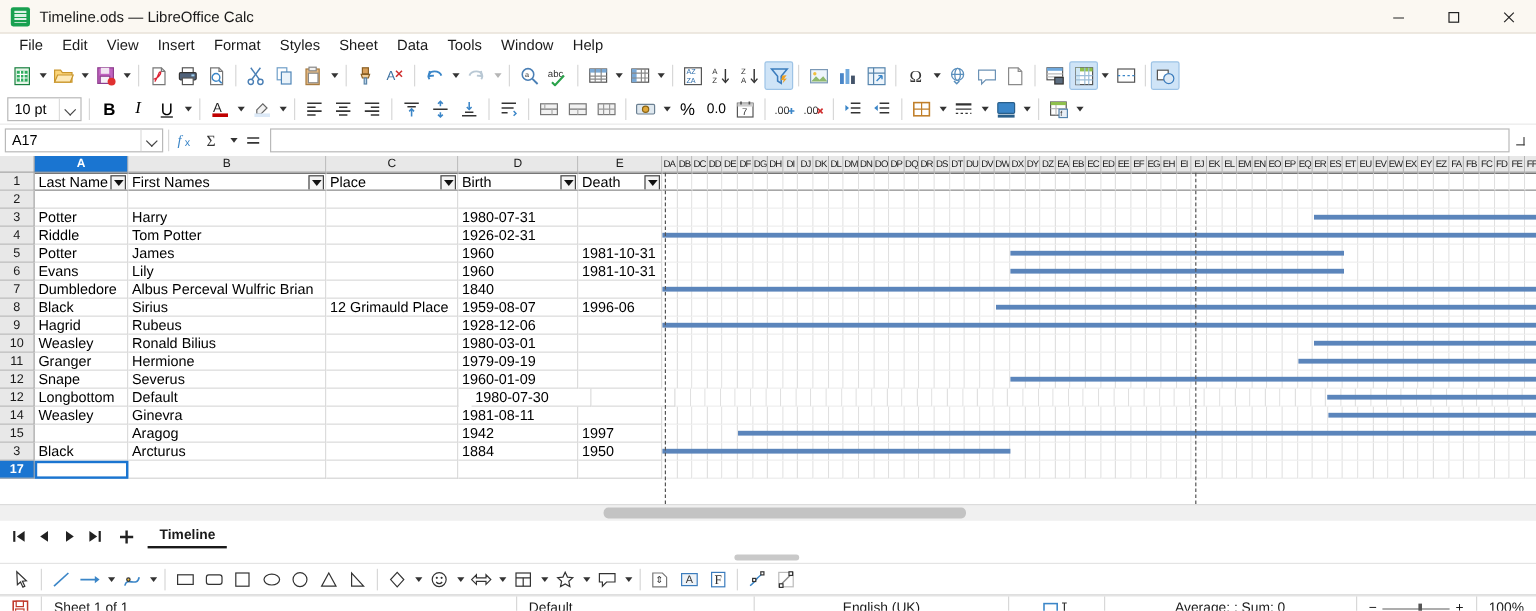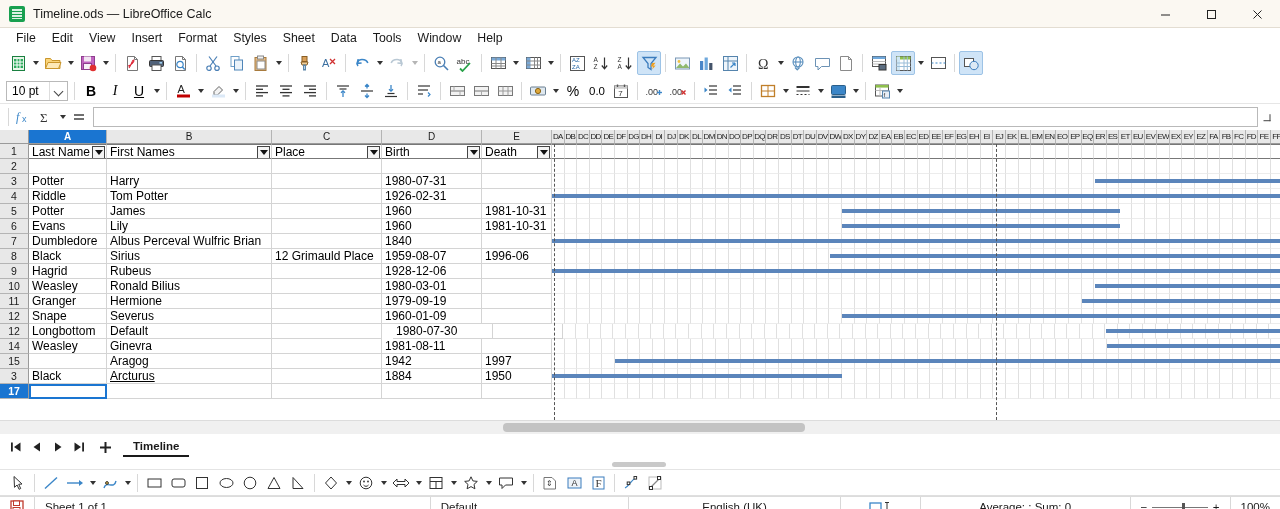--- a/index.html
+++ b/index.html
@@ -760,20 +760,26 @@
           <line x1="6" y1="4.6" x2="6" y2="13"></line>
         </g>
         <rect x="8.5" y="8" width="7" height="7" fill="#e8eef5" stroke="#5584ad"></rect>
         <text x="9.5" y="13.7" font-size="6" font-family="Liberation Sans" fill="#333">f</text>
       </svg>
   </div>
   <div class="drop"></div>
 </div>
 
 <div id="formulabar">
+  <div id="namebox">
+    <div class="val">A17</div>
+    <div class="arrow">
+        <span class="chev"></span>
+      </div>
+  </div>
   <div class="sep"></div>
   <div class="fbtn">
     <svg width="18" height="18" viewBox="0 0 18 18">
         <text x="1" y="13" font-size="12" font-style="italic" font-family="Liberation Serif" fill="#3b86c8">f</text>
         <text x="7" y="14" font-size="9" font-family="Liberation Sans" fill="#3b86c8">x</text>
       </svg>
   </div>
   <div class="fbtn">
     <svg width="16" height="18" viewBox="0 0 16 18">
         <text x="2" y="14" font-size="13" font-family="Liberation Serif" fill="#333">Σ</text>
@@ -1889,21 +1895,21 @@
           <div class="cell ycell" style="width: 12.62px; height: 100%;"></div>
           <div class="cell ycell" style="width: 12.62px; height: 100%;"></div>
           <div class="cell ycell" style="width: 12.62px; height: 100%;"></div>
           <div class="cell ycell" style="width: 12.62px; height: 100%;"></div>
           <div class="bar" title="Aragog" style="left: 63.1px; width: 694.1px; background: rgb(91, 133, 187);"></div>
         </div>
       </div>
       <div class="rowline">
         <div class="rh">3</div>
         <div class="cell" style="width: 78px;">Black</div>
-        <div class="cell" style="width: 165px; text-decoration: underline;">Arcturus</div>
+        <div class="cell" style="width: 165px;">Arcturus</div>
         <div class="cell" style="width: 110px;"></div>
         <div class="cell" style="width: 100px;">1884</div>
         <div class="cell" style="width: 70px;">1950</div>
         <div style="position: relative; width: 757.2px; height: 15px; display: flex;">
           <div class="cell ycell" style="width: 12.62px; height: 100%;"></div>
           <div class="cell ycell" style="width: 12.62px; height: 100%;"></div>
           <div class="cell ycell" style="width: 12.62px; height: 100%;"></div>
           <div class="cell ycell" style="width: 12.62px; height: 100%;"></div>
           <div class="cell ycell" style="width: 12.62px; height: 100%;"></div>
           <div class="cell ycell" style="width: 12.62px; height: 100%;"></div>

